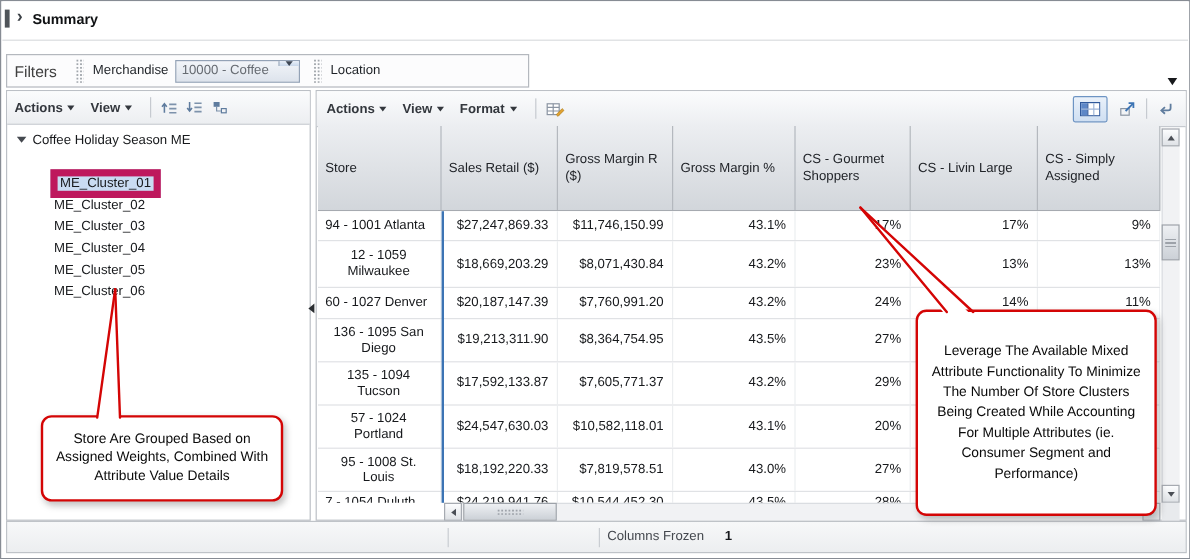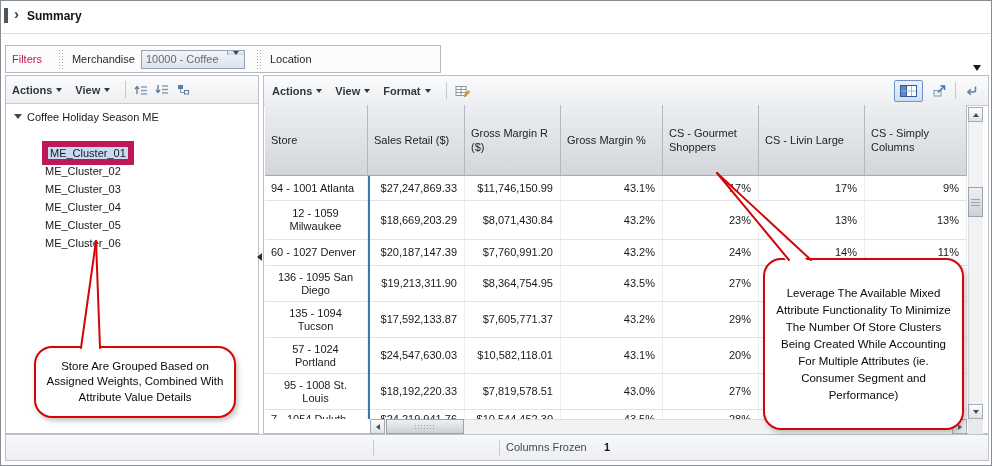--- a/index.html
+++ b/index.html
@@ -8,21 +8,21 @@
 
   
   .summary-bar{position:absolute;left:1px;top:0;width:988px;height:32px;background:#fff;border-bottom:1px solid #dadcdf;}
   .edge-square{position:absolute;left:2px;top:7px;width:4px;height:15px;background:#4f5459;}
   .disclosure{position:absolute;left:12px;top:4px;font-size:15px;font-weight:bold;color:#3a3f45;}
   .summary-title{position:absolute;left:25px;top:8px;font-size:12px;font-weight:bold;color:#101214;}
 
   
   .filters{position:absolute;left:4px;top:44px;width:436px;height:28px;border:1px solid #b4b8be;
            background:#fcfcfd;display:flex;align-items:center;box-sizing:border-box;}
-  .filters-label{font-size:11px;color:#be185d;margin:0 9px 0 6px;}
+  .filters-label{font-size:13px;color:#404040;margin:0 9px 0 6px;}
   .grip{width:7px;height:20px;background-image:radial-gradient(circle,#a2a7ad .9px,transparent 1px);
         background-size:3px 3px;margin:0 7px;}
   .field-label{font-size:11px;font-weight:normal;color:#1f2328;margin-right:6px;white-space:nowrap;}
   .combo{height:19px;border:1px solid #93a2b6;background:linear-gradient(#f2f5f9,#dde3ec);
          display:flex;align-items:flex-start;box-sizing:border-box;}
   .combo.m{width:104px;margin-right:4px;}
   .combo.l{width:122px;}
   .combo-text{font-size:11px;color:#666b72;padding:0 4px;line-height:17px;flex:1;white-space:nowrap;overflow:hidden;}
   .combo-btn{width:16px;border-left:1px solid #9aa9bd;background:linear-gradient(#e9f0f9,#c8d7ea);
              display:flex;align-items:center;justify-content:center;}
@@ -85,21 +85,21 @@
   .tri-right{width:0;height:0;border-top:3.5px solid transparent;border-bottom:3.5px solid transparent;border-left:4.5px solid #4a4e55;}
 
   
   .status-bar{position:absolute;left:4px;top:433px;width:984px;height:27px;border:1px solid #bfc3c8;
               background:linear-gradient(#f7f8f9,#eceef0);box-sizing:border-box;}
   .ssep{position:absolute;top:5px;width:1px;height:16px;background:#c9cdd2;}
   .status-label{position:absolute;left:500px;top:6px;font-size:11px;color:#44484e;}
   .status-value{position:absolute;left:598px;top:6px;font-size:11px;font-weight:bold;color:#17191c;}
 
   
-  .callout{position:absolute;z-index:30;background:#fff;border:2px solid #d40505;border-radius:18px;
+  .callout{position:absolute;z-index:30;background:#fff;border:2px solid #d40505;border-radius:9px;
            box-shadow:2px 3px 5px rgba(110,110,110,.4);display:flex;align-items:center;justify-content:center;
            text-align:center;font-size:11.5px;line-height:15.5px;color:#0a0a0a;padding:4px 7px;box-sizing:border-box;}
   #callout-tree{left:33px;top:345px;width:202px;height:72px;}
   #callout-table{left:762px;top:257px;width:201px;height:172px;line-height:17px;}
   .tail{position:absolute;z-index:31;pointer-events:none;}
   #tail-tree{left:70px;top:234px;}
   #tail-table{left:700px;top:166px;}
 
   
   .mini-down{position:absolute;left:972px;top:64px;width:0;height:0;border-left:4px solid transparent;
@@ -249,21 +249,21 @@
       </span>
     </div>
 
     <div class="table-header">
       <div class="th col0">Store</div>
       <div class="th col1">Sales Retail ($)</div>
       <div class="th col2">Gross Margin R ($)</div>
       <div class="th col3">Gross Margin %</div>
       <div class="th col4">CS - Gourmet Shoppers</div>
       <div class="th col5">CS - Livin Large</div>
-      <div class="th col6">CS - Simply Columns</div>
+      <div class="th col6">CS - Simply Assigned</div>
     </div>
 
     <div class="table-body">
       <div class="tr h25">
         <div class="td left col0">94 - 1001 Atlanta</div>
         <div class="td col1">$27,247,869.33</div>
         <div class="td col2">$11,746,150.99</div>
         <div class="td col3">43.1%</div>
         <div class="td col4">17%</div>
         <div class="td col5">17%</div>

